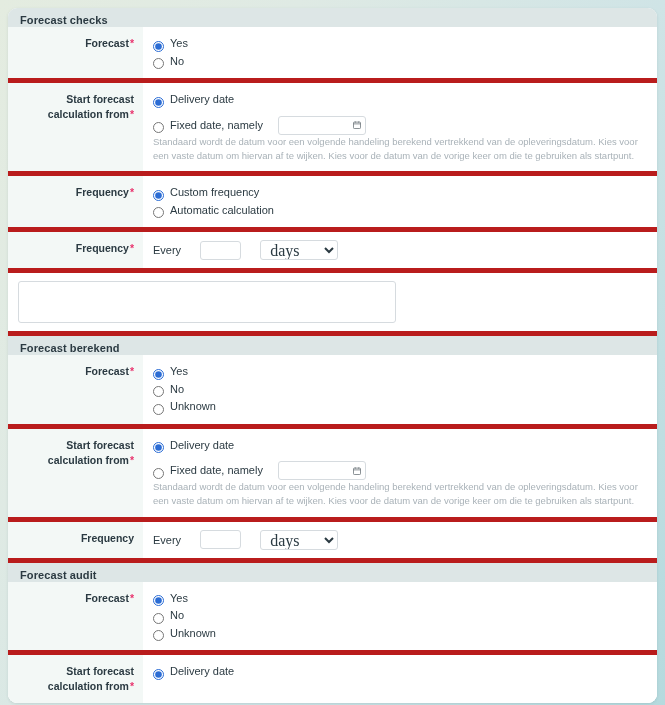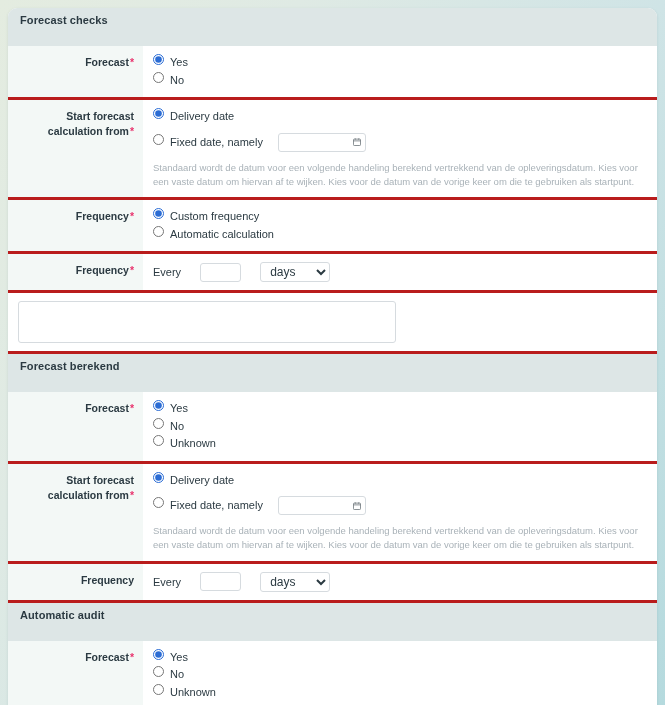--- a/index.html
+++ b/index.html
@@ -22,32 +22,32 @@
     width: 649px;
     background: #ffffff;
     border-radius: 9px;
     overflow: hidden;
     box-shadow: 0 1px 3px rgba(40,70,80,0.13);
   }
 
   
   .section-header {
     background: #dde6e6;
-    padding: 6px 12px 20px 12px;
+    padding: 6px 12px 1px 12px;
     font-weight: bold;
     font-size: 11px;
     color: #2b3a42;
     letter-spacing: .1px;
   }
 
   
   .row {
     display: flex;
     align-items: stretch;
-    border-bottom: 3px solid #b91c1c;
+    border-bottom: 5px solid #b91c1c;
     background: #ffffff;
   }
   .row:last-child { border-bottom: none; }
 
   .row-label {
     width: 135px;
     flex: 0 0 135px;
     background: #f3f8f6;
     text-align: right;
     padding: 9px 9px 9px 6px;
@@ -61,21 +61,21 @@
   .row-field {
     flex: 1 1 auto;
     padding: 8px 10px 8px 10px;
     background: #ffffff;
     min-width: 0;
   }
 
   
   .radio-line {
     display: flex;
-    align-items: flex-start;
+    align-items: flex-end;
     line-height: 1.5;
     margin: 0 0 1px 0;
     font-size: 11px;
   }
   .radio-line.spaced { margin-bottom: 8px; }
   input[type="radio"] {
     margin: 0 6px 0 0;
     width: 11px; height: 11px;
     accent-color: #2b6cd4;
     flex: 0 0 auto;
@@ -108,21 +108,20 @@
     transform: translateY(-50%);
     width: 8px; height: 8px;
     pointer-events: none;
   }
 
   
   .helper {
     color: #a9b2b8;
     font-size: 9.5px;
     line-height: 1.5;
-    margin-top: 9px;
     padding-right: 2px;
   }
   .helper-tight { margin-top: 7px; }
 
   
   .freq-line {
     display: flex;
     align-items: center;
     gap: 19px;
     font-size: 11px;
@@ -136,22 +135,22 @@
     font-family: "Liberation Sans", sans-serif;
     font-size: 10px;
     padding: 0 2px 0 4px;
     color: #2b3a42;
   }
   .unit-select {
     height: 20px;
     border: 1px solid #d6dbdf;
     border-radius: 3px;
     background: #fff;
-    font-family: Liberation Sans, sans-serif;
-    font-size: 12px;
+    font-family: Liberation Serif, serif;
+    font-size: 16px;
     color: #2b3a42;
     padding: 0 3px 0 5px;
     min-width: 45px;
   }
 
   
   .reason-area {
     width: 378px;
     height: 42px;
     border: 1px solid #d6dbdf;
@@ -277,21 +276,21 @@
       <div class="row">
         <div class="row-label"><span>Frequency</span></div>
         <div class="row-field">
           <div class="freq-line">
             <span>Every</span>
             <input type="number" class="num-input" value="" style="">
             <select class="unit-select"><option selected="">days</option><option>weeks</option><option>months</option><option>years</option></select>
           </div>
         </div>
       </div>
-      <div class="section-header">Automatic audit</div>
+      <div class="section-header">Forecast audit</div>
       <div class="row">
         <div class="row-label"><span>Forecast</span><span class="req">*</span></div>
         <div class="row-field">
           <div class="radio-line ">
             <input type="radio" name="forecast2" checked="" style="">
             <label>Yes</label>
           </div>
           <div class="radio-line ">
             <input type="radio" name="forecast2" style="">
             <label>No</label>

